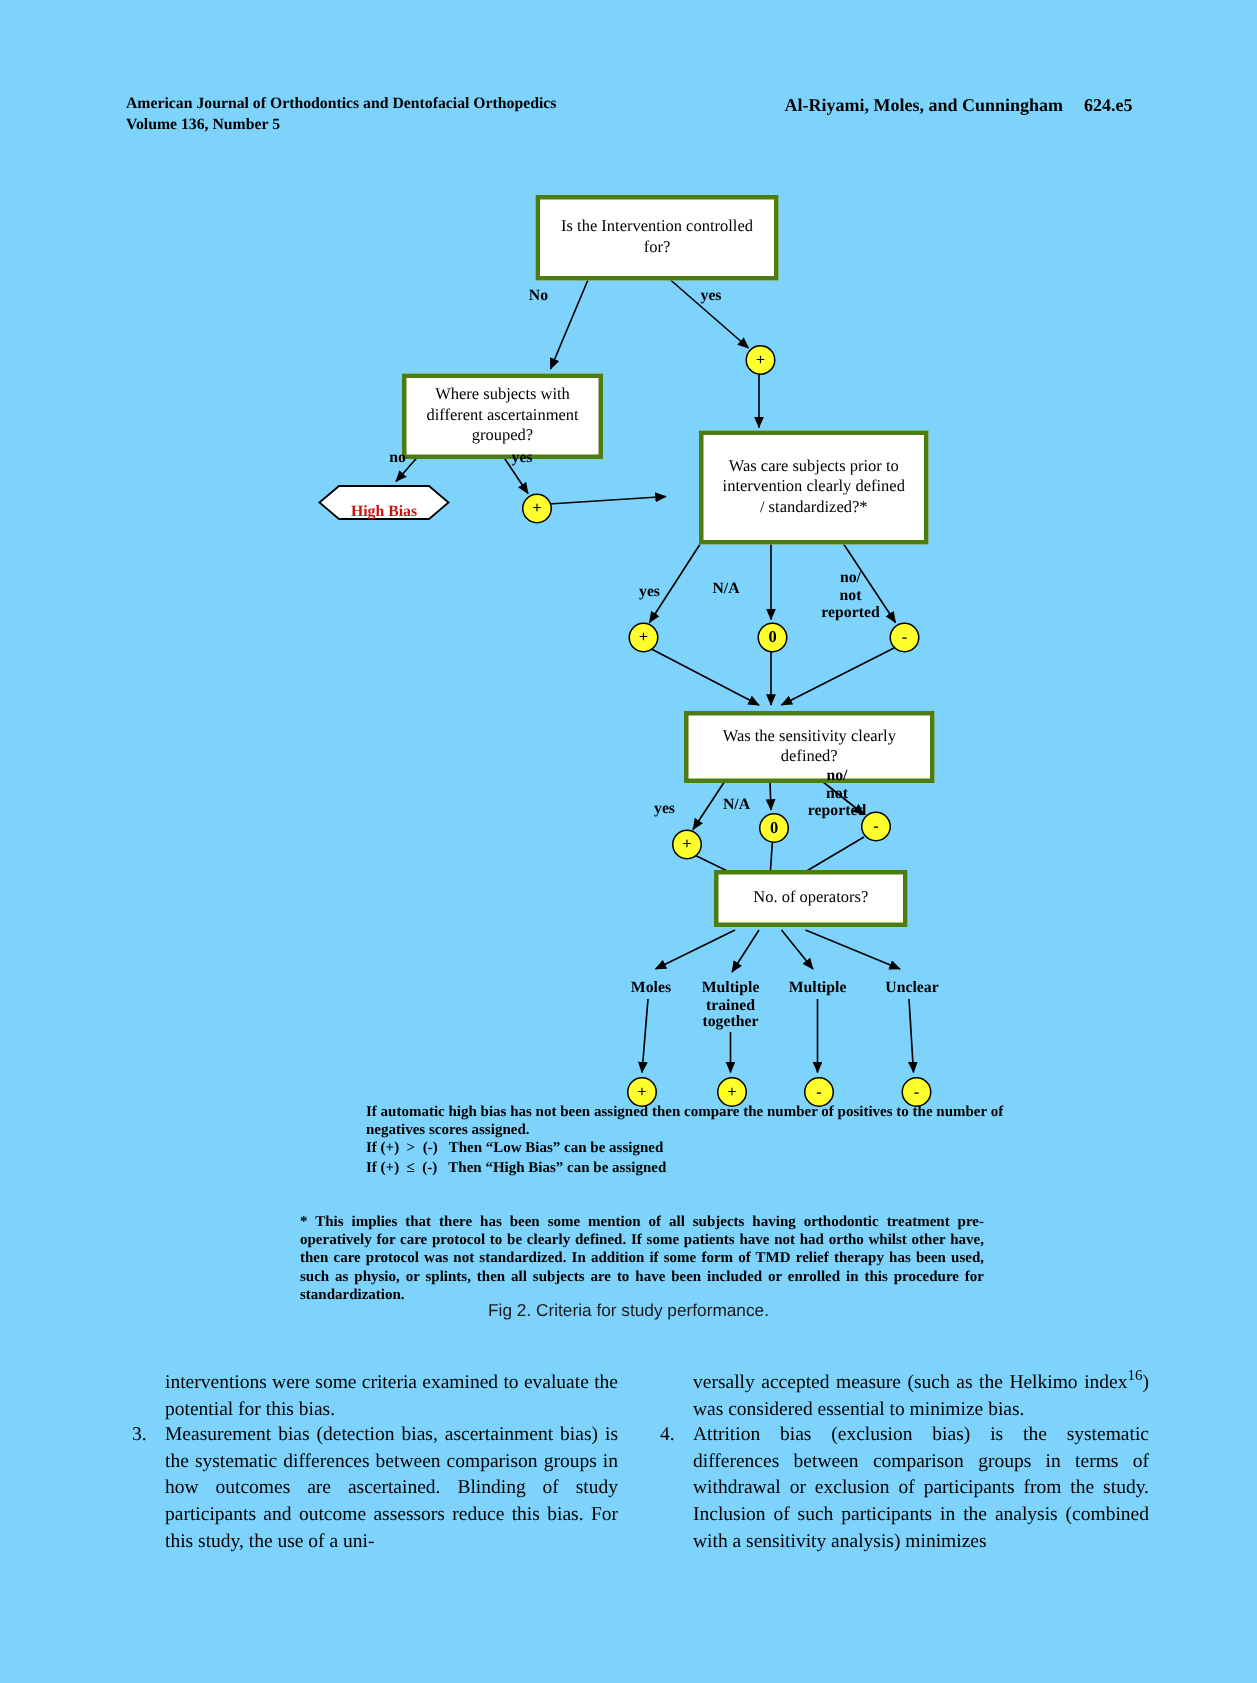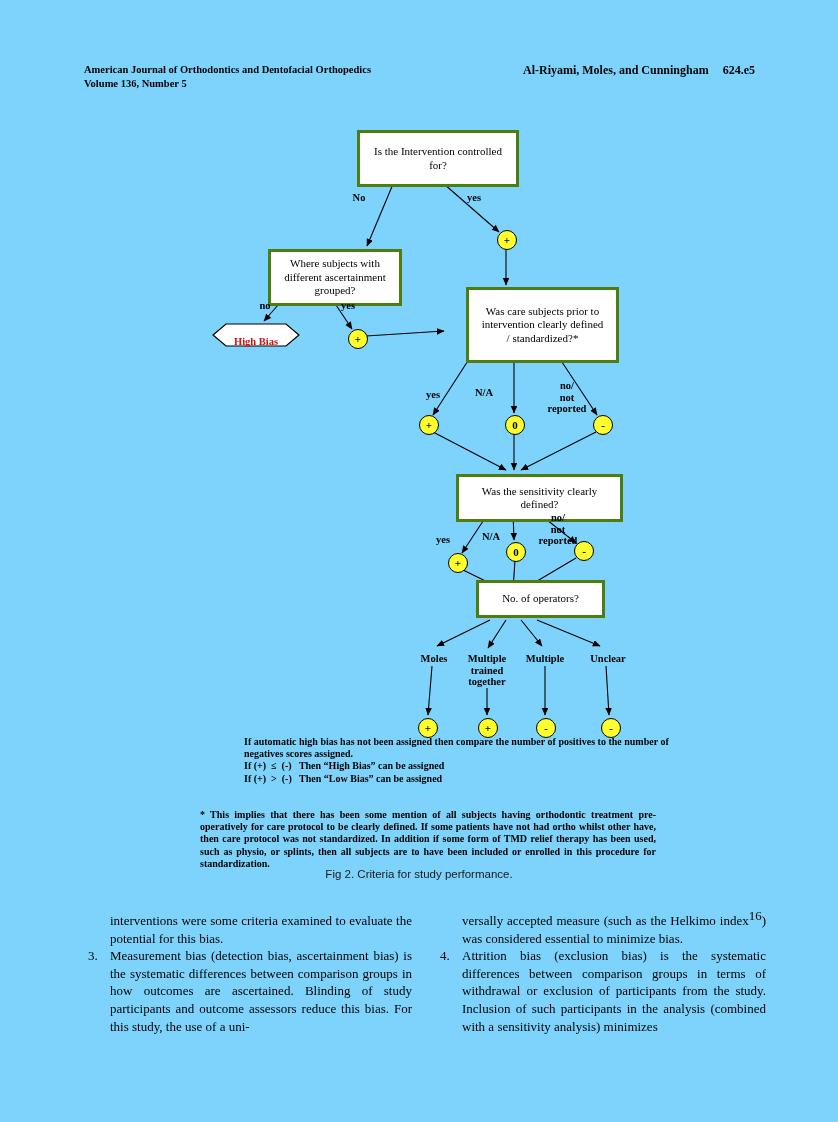--- a/index.html
+++ b/index.html
@@ -33,21 +33,21 @@
   .arrows{position:absolute;left:0;top:0;pointer-events:none;}
 
   
   .body-col{position:absolute;top:912px;font-size:13px;line-height:17.6px;}
   .body-col.left{left:88px;width:324px;}
   .body-col.right{left:440px;width:326px;}
   .body-col .cont{margin:0 0 0 22px;text-align:justify;font-family:Liberation Serif, serif;}
   .list-item{display:flex;}
   .list-num{flex:0 0 22px;}
   .list-text{flex:1;text-align:justify;}
-  sup{font-size:13px;vertical-align:super;line-height:0;}
+  sup{font-size:10px;vertical-align:super;line-height:0;}
 </style>
 </head>
 <body>
 
 <div class="page">
 
   <div class="running-head-left">
     <div>American Journal of Orthodontics and Dentofacial Orthopedics</div>
     <div>Volume 136, Number 5</div>
   </div>
@@ -145,22 +145,22 @@
     <div class="fc-circle" style="left:448px;top:553px;">+</div>
     <div class="fc-circle" style="left:506px;top:542px;">0</div>
     <div class="fc-circle" style="left:574px;top:541px;">-</div>
     <div class="fc-circle" style="left:418px;top:718px;">+</div>
     <div class="fc-circle" style="left:478px;top:718px;">+</div>
     <div class="fc-circle" style="left:536px;top:718px;">-</div>
     <div class="fc-circle" style="left:601px;top:718px;">-</div>
 
     <div class="fc-notes">
       <div>If automatic high bias has not been assigned then compare the number of positives to the number of negatives scores assigned.</div>
+      <div>If (+)  &gt;  (-)   Then “Low Bias” can be assigned</div>
       <div>If (+)  ≤  (-)   Then “High Bias” can be assigned</div>
-      <div>If (+)  &gt;  (-)   Then “Low Bias” can be assigned</div>
     </div>
 
     <div class="fc-footnote">* This implies that there has been some mention of all subjects having orthodontic treatment pre-operatively for care protocol to be clearly defined. If some patients have not had ortho whilst other have, then care protocol was not standardized. In addition if some form of TMD relief therapy has been used, such as physio, or splints, then all subjects are to have been included or enrolled in this procedure for standardization.</div>
 
     <div class="fig-caption">
       <span>Fig 2.</span>
       <span> </span>
       <span>Criteria for study performance.</span>
     </div>
   </div>

